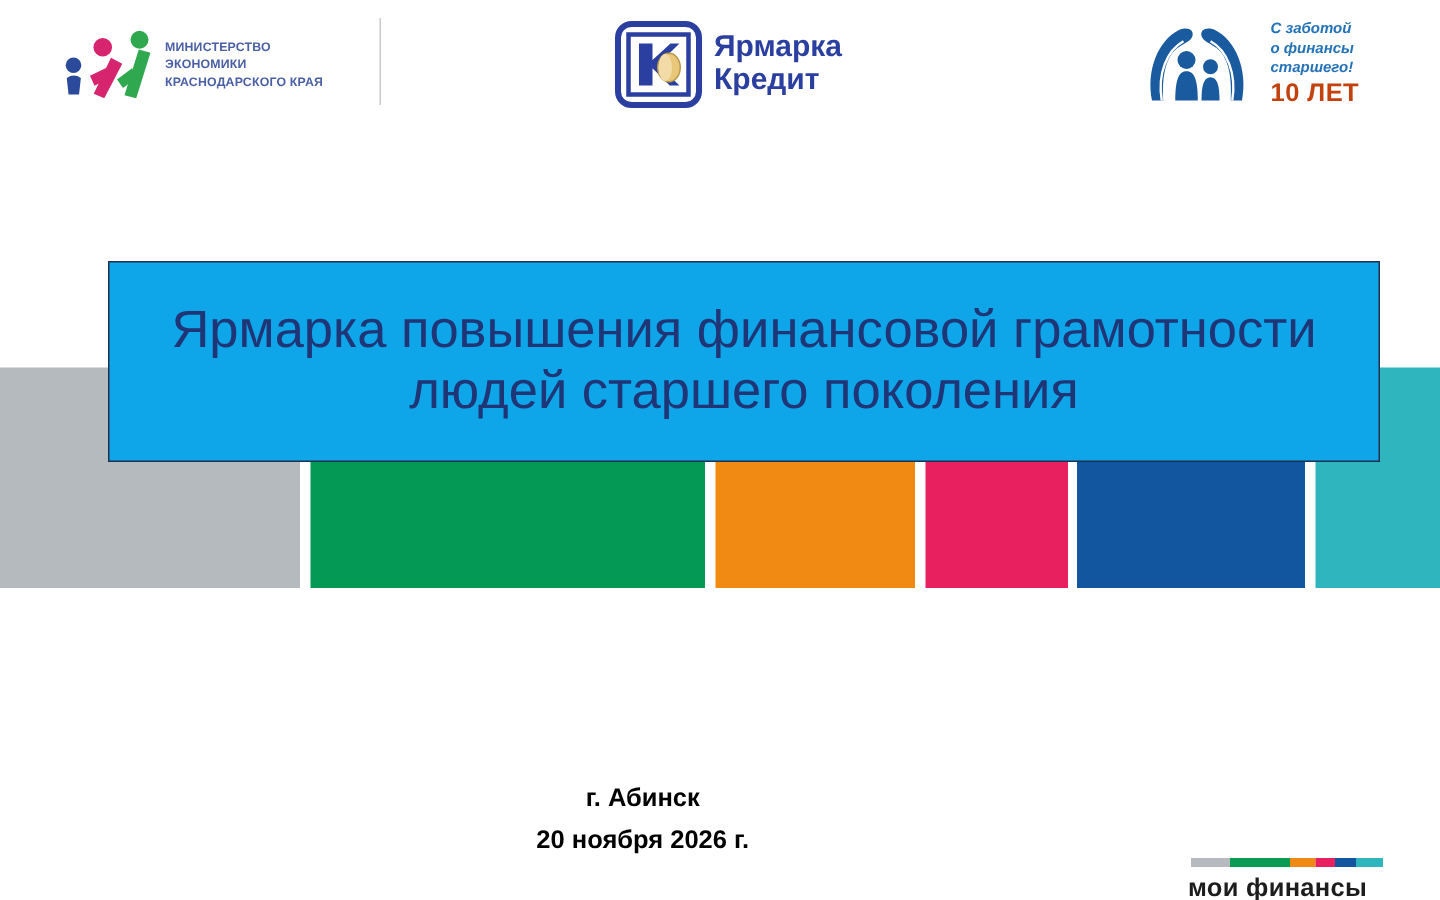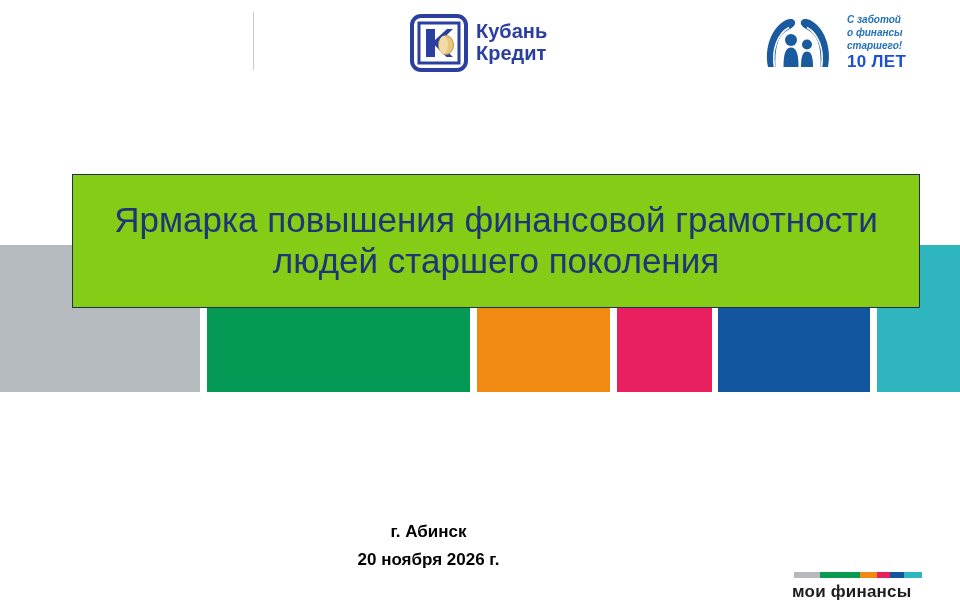--- a/index.html
+++ b/index.html
@@ -92,21 +92,21 @@
     white-space: nowrap;
   }
   .care-line {
     color: #2472b8;
     font-size: 10px;
     font-weight: bold;
     font-style: italic;
     line-height: 1.28;
   }
   .care-years {
-    color: #1d4ed8;
+    color: #c2410c;
     font-size: 17px;
     font-weight: bold;
     line-height: 1.1;
     margin-top: 1px;
     letter-spacing: 0.3px;
   }
 
   
   .bands {
     position: absolute;
@@ -116,21 +116,21 @@
   }
   .band {
     position: absolute;
   }
 
   
   .title-box {
     position: absolute;
     left: 72px; top: 174px;
     width: 848px; height: 134px;
-    background: #84cc16;
+    background: #0ea5e9;
     border: 1.5px solid #20304e;
     box-sizing: border-box;
     display: flex;
     align-items: center;
     justify-content: center;
   }
   .title-text {
     color: #1f3576;
     font-size: 35px;
     font-weight: normal;
@@ -182,34 +182,56 @@
     <div class="band" style="left: 0px; top: 245px; width: 200px; height: 147px; background: rgb(181, 186, 190);"></div>
     <div class="band" style="left: 207px; top: 245px; width: 263px; height: 147px; background: rgb(4, 154, 85);"></div>
     <div class="band" style="left: 477px; top: 245px; width: 133px; height: 147px; background: rgb(240, 138, 18);"></div>
     <div class="band" style="left: 617px; top: 245px; width: 95px; height: 147px; background: rgb(232, 32, 95);"></div>
     <div class="band" style="left: 718px; top: 245px; width: 152px; height: 147px; background: rgb(18, 86, 159);"></div>
     <div class="band" style="left: 877px; top: 245px; width: 83px; height: 147px; background: rgb(47, 181, 189);"></div>
   </div>
 
 <div class="logo-row">
 
+  <div class="ministry-logo">
+    <div class="ministry-mark">
+      <svg viewBox="0 0 66 52" width="66" height="52" aria-hidden="true">
+
+        <circle cx="11" cy="26.5" r="5.2" fill="#2b4a9b"></circle>
+        <path d="M6.5 35 q4.8 -3.2 9.4 0 l-1.2 11 h-7 z" fill="#2b4a9b"></path>
+
+        <circle cx="30.5" cy="14.5" r="6.2" fill="#d6246e"></circle>
+        <path d="M24.5 45.5 L36 21.5 l7.5 4 L31.5 48.5 z" fill="#d6246e"></path>
+        <path d="M22 33.5 L35.5 27 l3.2 6.4 L25 40.2 z" fill="#d6246e"></path>
+
+        <circle cx="55" cy="9.5" r="6" fill="#2fa84f"></circle>
+        <path d="M45 46.5 L54.5 16 l7.8 2.2 L52.8 48.5 z" fill="#2fa84f"></path>
+        <path d="M40 36 L50 28.5 l4 5.6 L44 41.6 z" fill="#2fa84f"></path>
+      </svg>
+    </div>
+    <div class="ministry-text">
+      <div>МИНИСТЕРСТВО</div>
+      <div>ЭКОНОМИКИ</div>
+      <div>КРАСНОДАРСКОГО КРАЯ</div>
+    </div>
+  </div>
   <div class="ministry-divider"></div>
 
   <div class="kuban-logo">
     <div class="kuban-emblem">
       <svg viewBox="0 0 58 58" width="58" height="58" aria-hidden="true">
         <rect x="2" y="2" width="54" height="54" rx="9" ry="9" fill="none" stroke="#2b3fa0" stroke-width="4"></rect>
         <rect x="9" y="9" width="40" height="40" fill="#ffffff" stroke="#2b3fa0" stroke-width="3"></rect>
         <path d="M16 15 h9 v11 l12 -11 h6 L28.5 29 L43 43 h-6.5 L25 31.5 V43 h-9 z" fill="#2b3fa0"></path>
         <ellipse cx="36" cy="31" rx="7.5" ry="9.5" fill="#e8c77a" stroke="#b99a4a" stroke-width="1"></ellipse>
         <ellipse cx="33.5" cy="31" rx="4.5" ry="9" fill="#f2dba6"></ellipse>
       </svg>
     </div>
     <div class="kuban-text">
-      <div>Кубань</div>
+      <div>Ярмарка</div>
       <div>Кредит</div>
     </div>
   </div>
 
   <div class="care-logo">
     <div class="care-mark">
       <svg viewBox="0 0 72 60" width="72" height="60" aria-hidden="true">
 
         <path d="M6 54 C2 34 10 14 24 7 C30 4.5 34 7 33 11 C32 14.5 27 16 23 19
                  C15.5 24.5 12.5 37 13.5 54 z" fill="#1a5a9e"></path>

